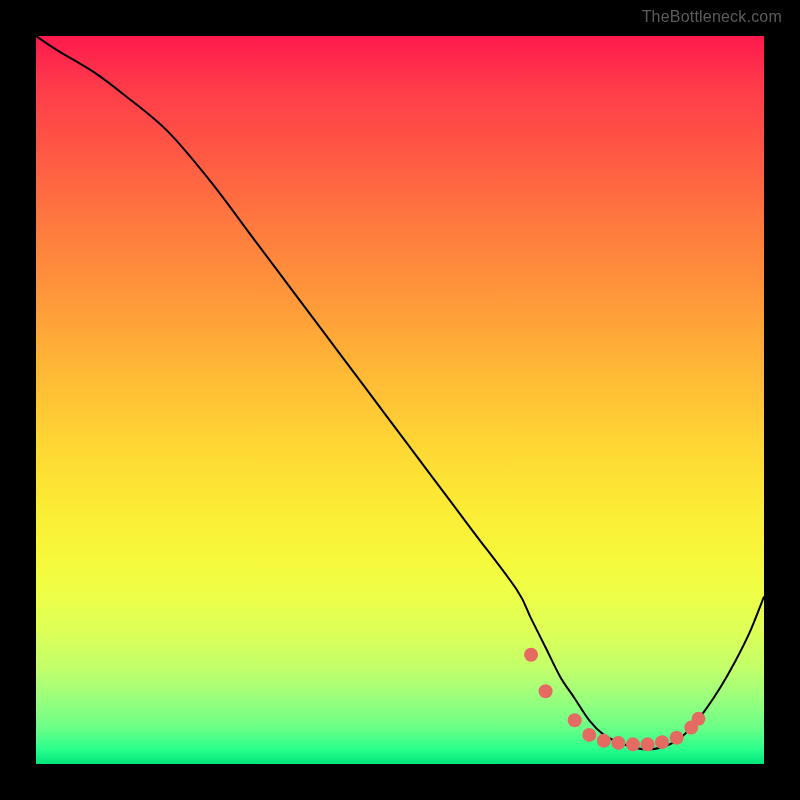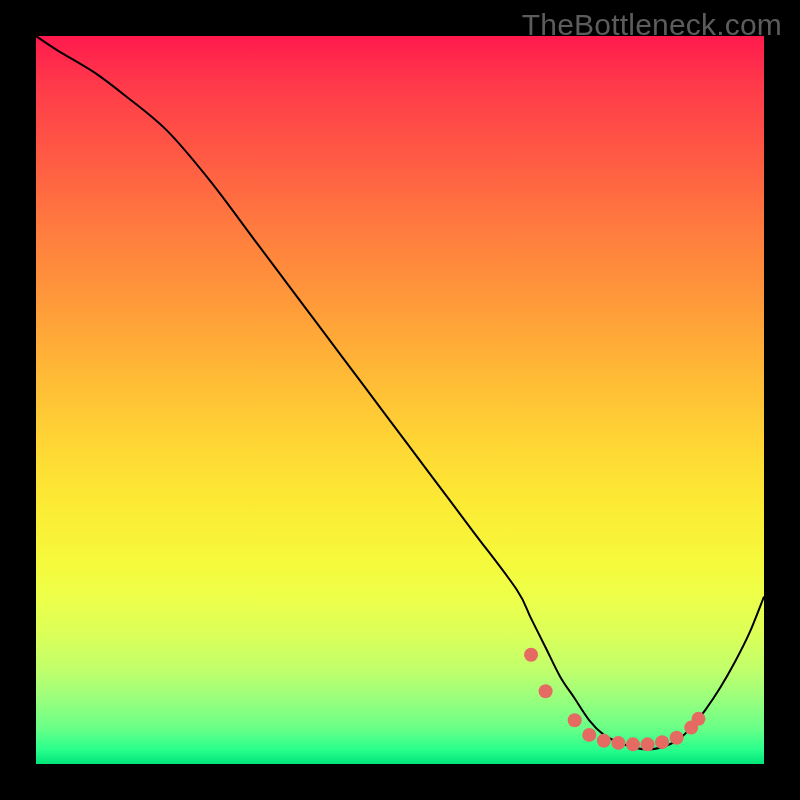--- a/index.html
+++ b/index.html
@@ -46,21 +46,21 @@
   .plot svg {
     position: absolute;
     left: 0;
     top: 0;
   }
   .watermark {
     position: absolute;
     top: 8px;
     right: 18px;
     color: #5c5c5c;
-    font-size: 30px;
+    font-size: 16px;
     font-weight: 500;
     letter-spacing: 0.2px;
   }
 </style>
 </head>
 <body>
 
 <div class="outer">
   <div class="watermark">TheBottleneck.com</div>
 

